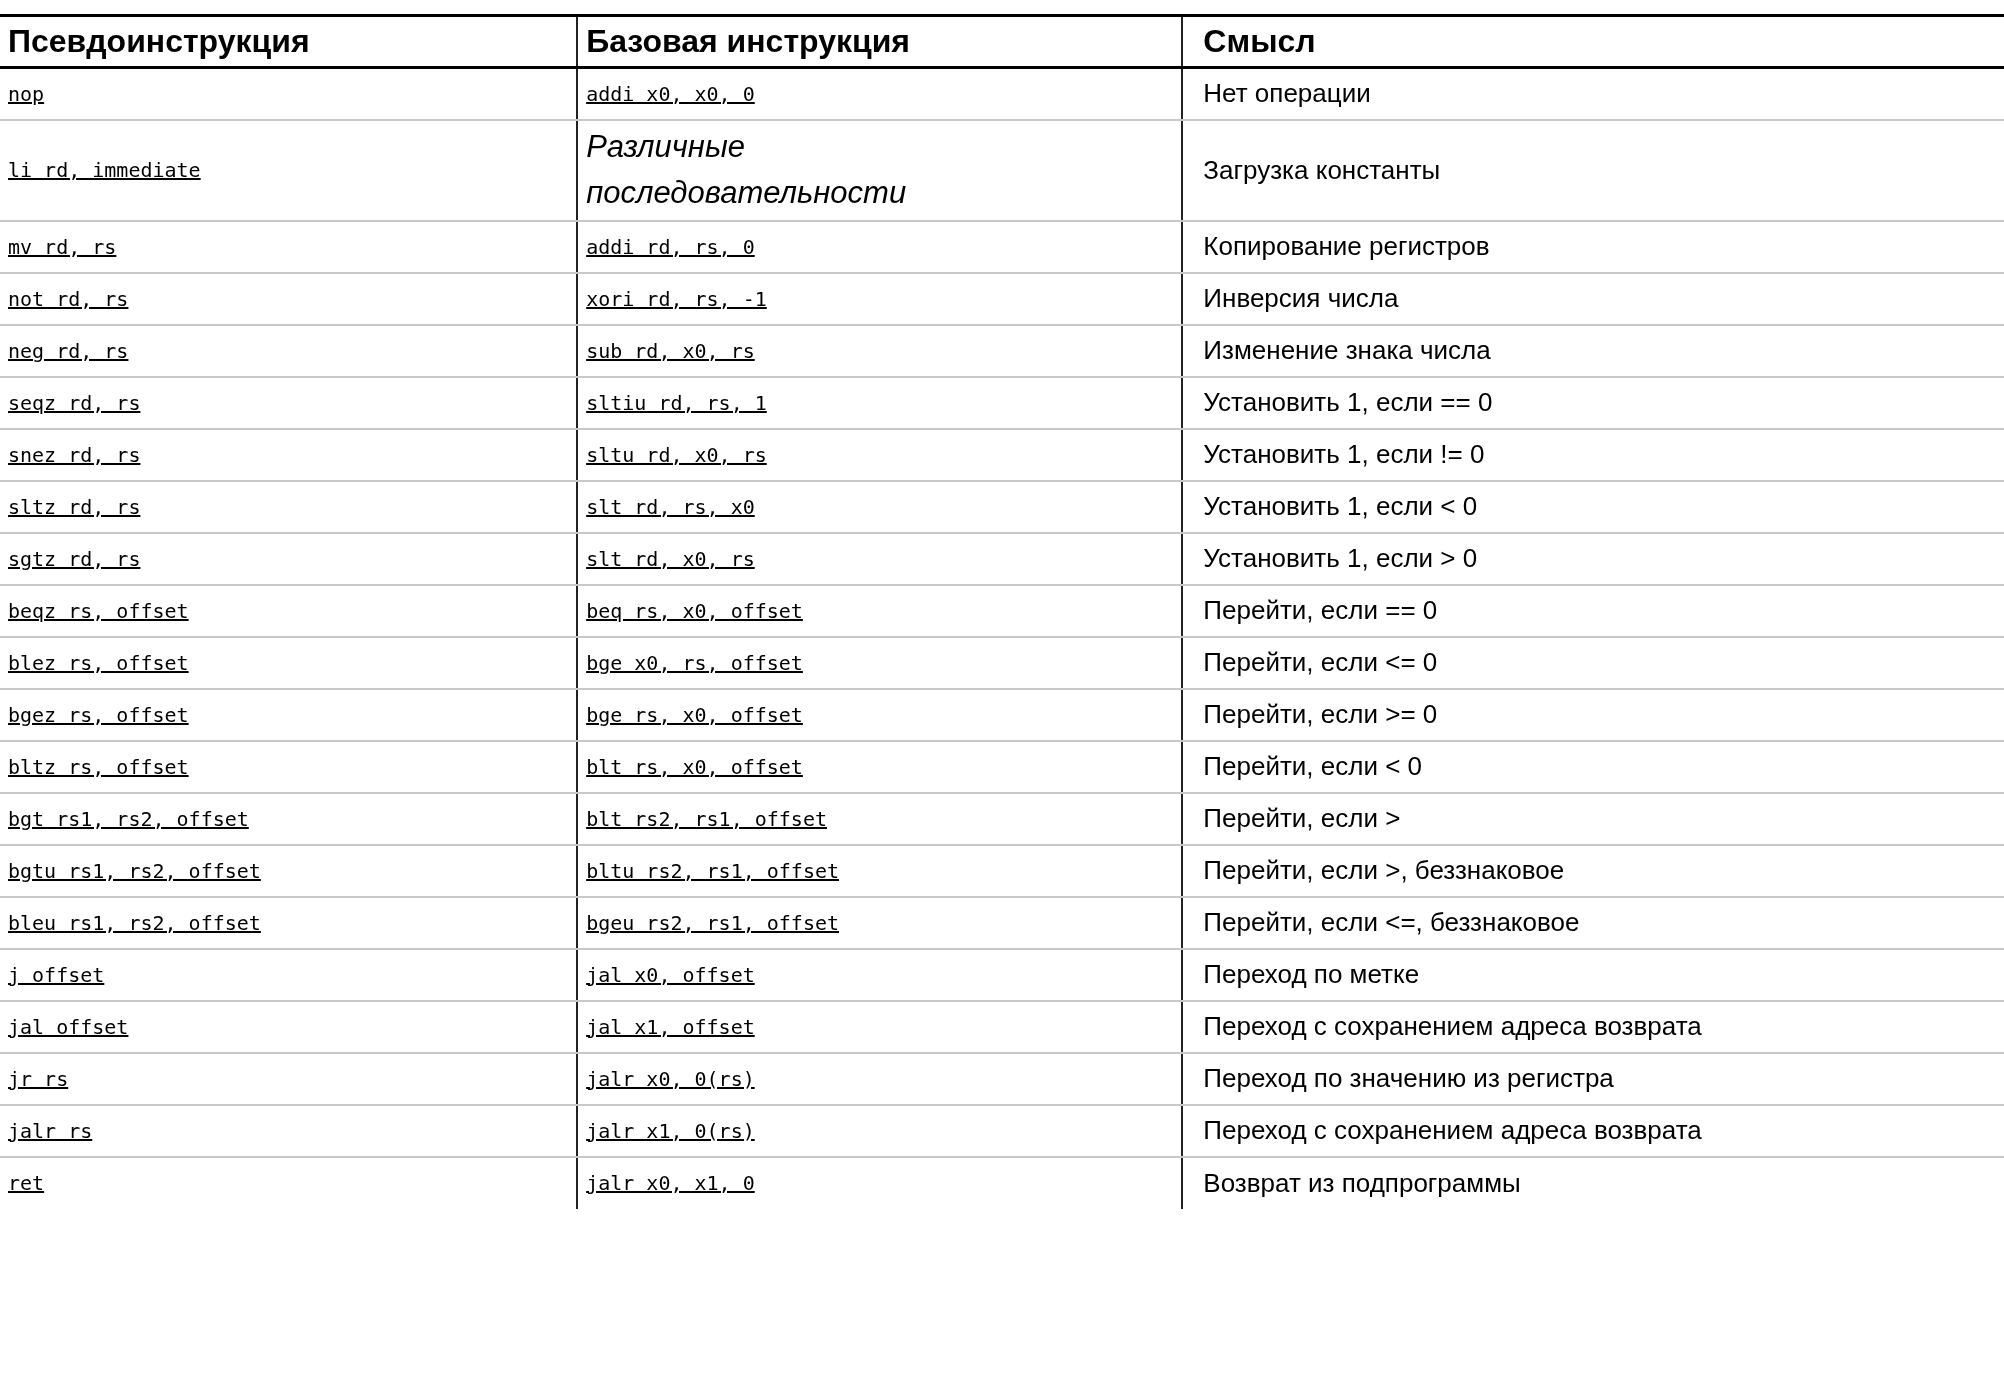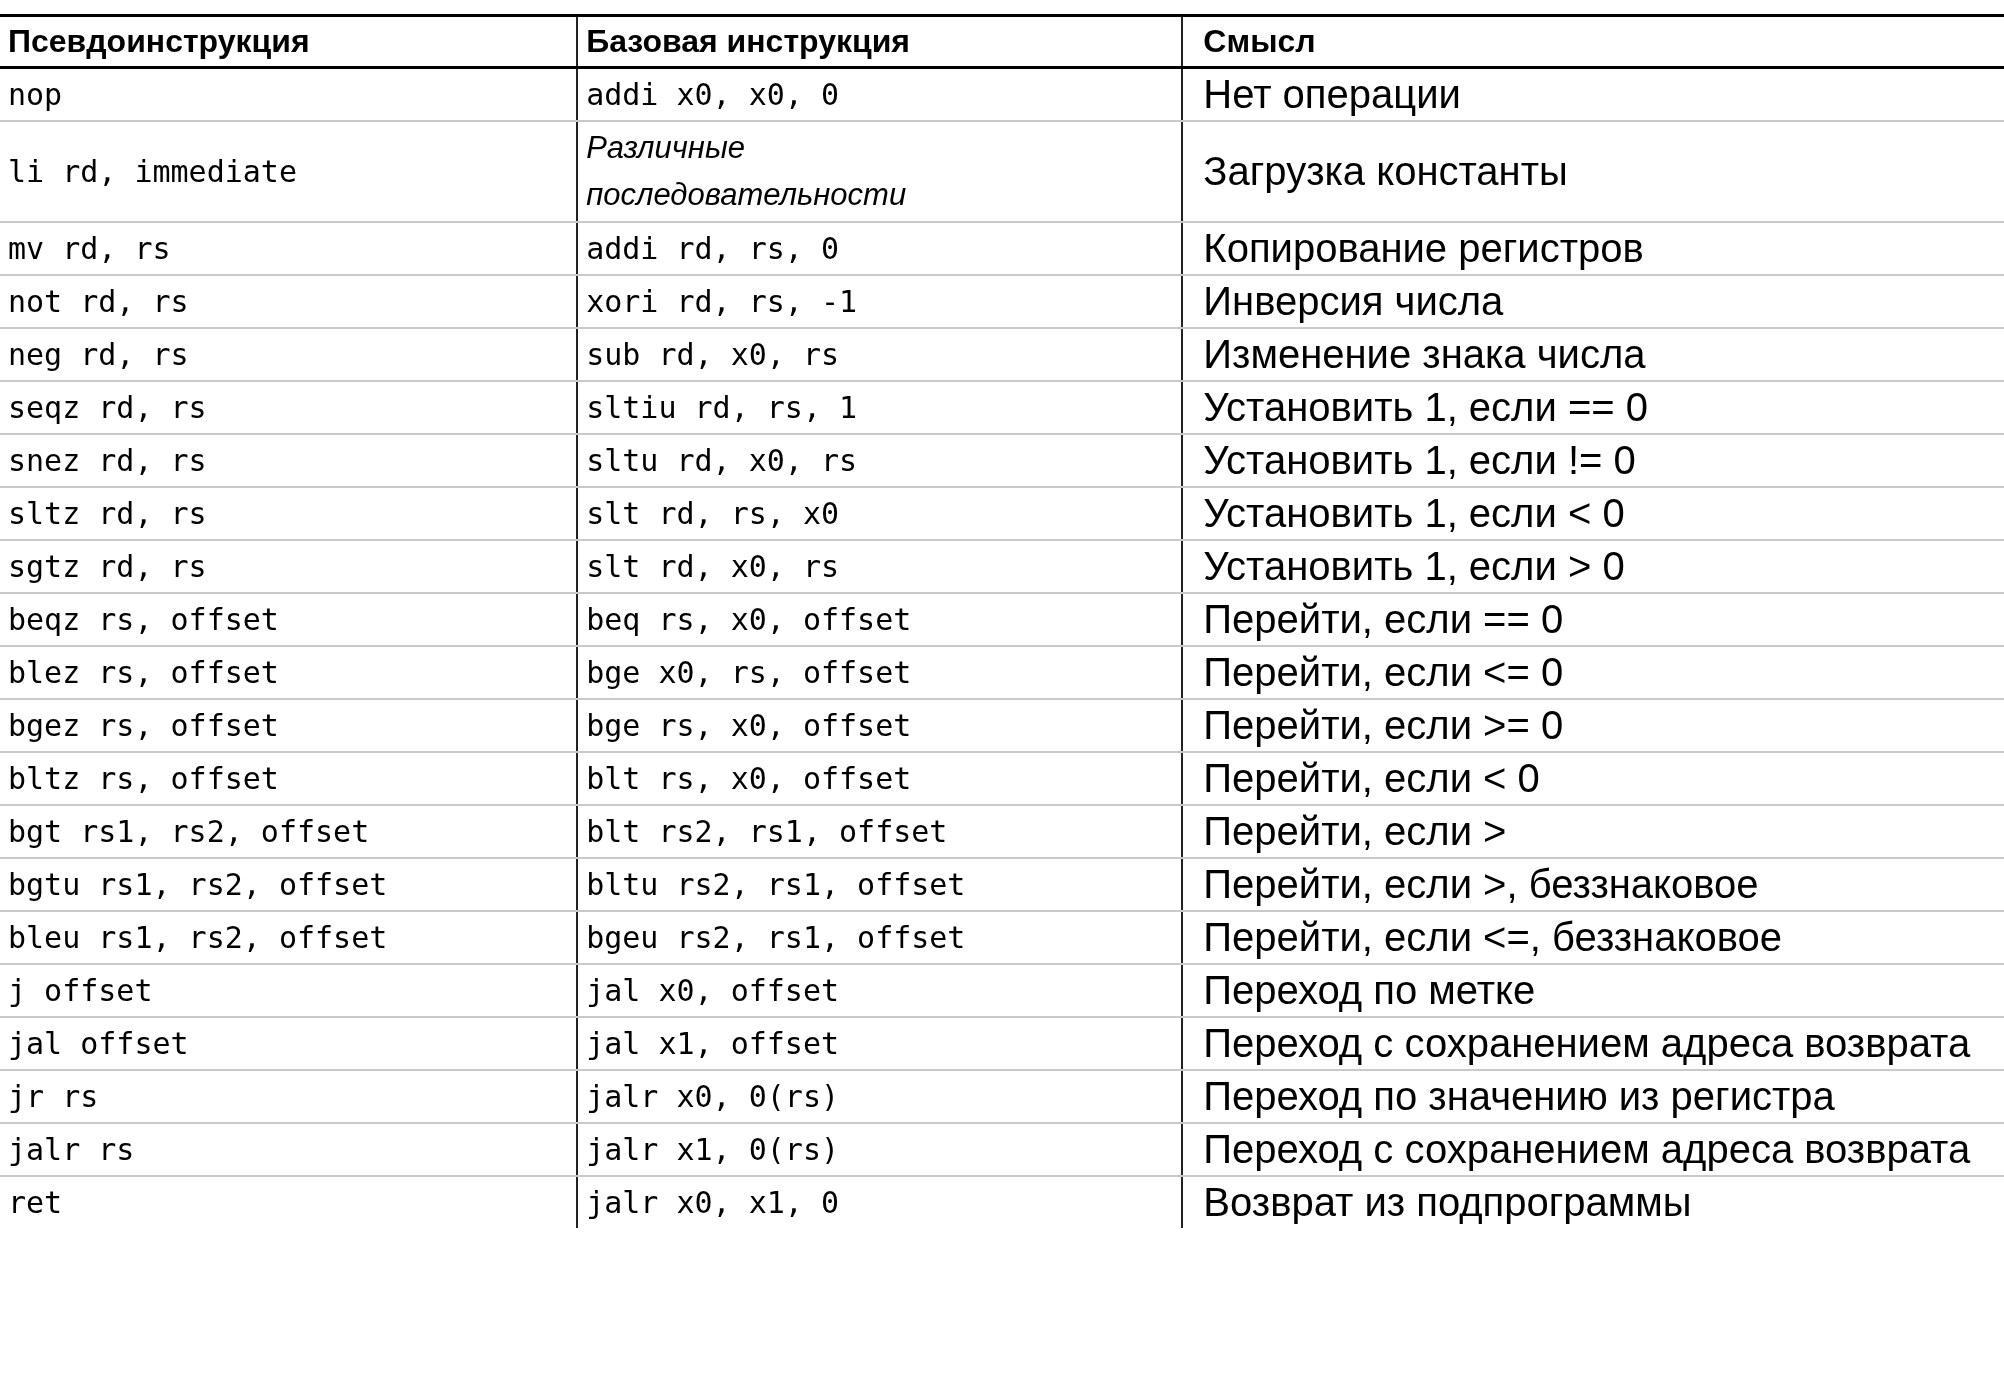--- a/index.html
+++ b/index.html
@@ -42,25 +42,26 @@
     padding: 3px 10px 3px 20px;
     border-bottom: 2px solid #c9c9c9;
     vertical-align: middle;
   }
   th:first-child, td:first-child { padding-left: 33px; }
   th:not(:last-child), td:not(:last-child) { border-right: 2px solid #222222; padding-left: 8px; }
   tbody tr:last-child td { border-bottom: none; }
 
   td.mono {
     font-family: "DejaVu Sans Mono", monospace;
-    font-size: 30px;
+    font-size: 20px;
+    text-decoration: underline;
   }
   td.meaning {
     font-family: "Liberation Sans", sans-serif;
-    font-size: 40px;
+    font-size: 26px;
   }
   td.italic-note {
     font-family: "Liberation Sans", sans-serif;
     font-style: italic;
     font-size: 31px;
     line-height: 1.5;
     white-space: pre-line;
     margin-left: 40px;
   }
 </style>

